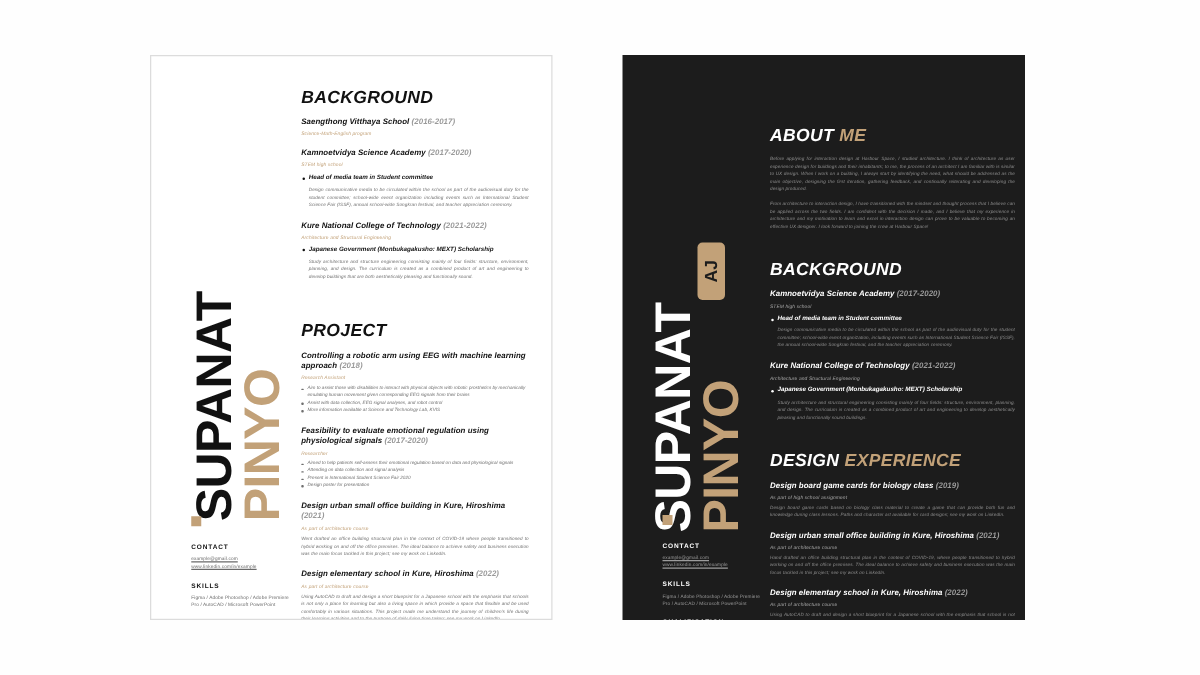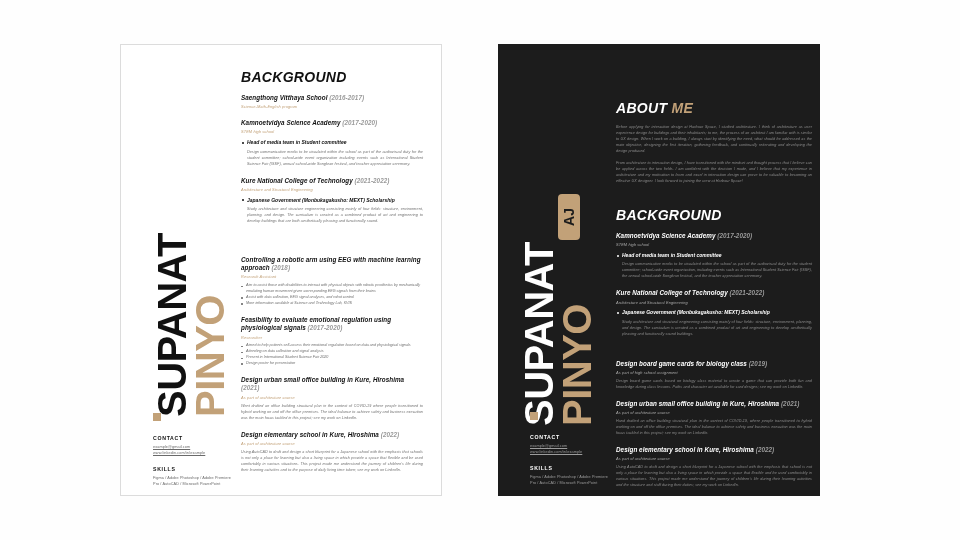--- a/index.html
+++ b/index.html
@@ -186,20 +186,21 @@
         </div>
         <div class="entry-sub">Architecture and Structural Engineering</div>
         <ul class="bullets">
           <li>Japanese Government (Monbukagakusho: MEXT) Scholarship</li>
         </ul>
         <p class="para para-indent">Study architecture and structure engineering consisting mainly of four fields: structure, environment, planning, and design. The curriculum is created as a combined product of art and engineering to develop buildings that are both aesthetically pleasing and functionally sound.</p>
       </div>
 
       <div class="sec-space"></div>
 
+      <h2 class="sec-title">PROJECT</h2>
 
       <div class="entry">
         <div class="entry-h">
           <span>Controlling a robotic arm using EEG with machine learning approach</span>
           <span class="yr">(2018)</span>
         </div>
         <div class="entry-sub">Research Assistant</div>
         <ul class="dotlist">
           <li>Aim to assist those with disabilities to interact with physical objects with robotic prosthetics by mechanically emulating human movement given corresponding EEG signals from their brains</li>
           <li>Assist with data collection, EEG signal analyses, and robot control</li>
@@ -299,20 +300,24 @@
         </div>
         <div class="entry-sub">Architecture and Structural Engineering</div>
         <ul class="bullets">
           <li>Japanese Government (Monbukagakusho: MEXT) Scholarship</li>
         </ul>
         <p class="para para-indent">Study architecture and structural engineering consisting mainly of four fields: structure, environment, planning, and design. The curriculum is created as a combined product of art and engineering to develop aesthetically pleasing and functionally sound buildings.</p>
       </div>
 
       <div class="sec-space-sm"></div>
 
+      <h2 class="sec-title">
+        <span>DESIGN</span>
+        <span class="accent">EXPERIENCE</span>
+      </h2>
 
       <div class="entry">
         <div class="entry-h">
           <span>Design board game cards for biology class</span>
           <span class="yr">(2019)</span>
         </div>
         <div class="entry-sub">As part of high school assignment</div>
         <p class="para">Design board game cards based on biology class material to create a game that can provide both fun and knowledge during class lessons. Paths and character art available for card designs; see my work on LinkedIn.</p>
       </div>
 

